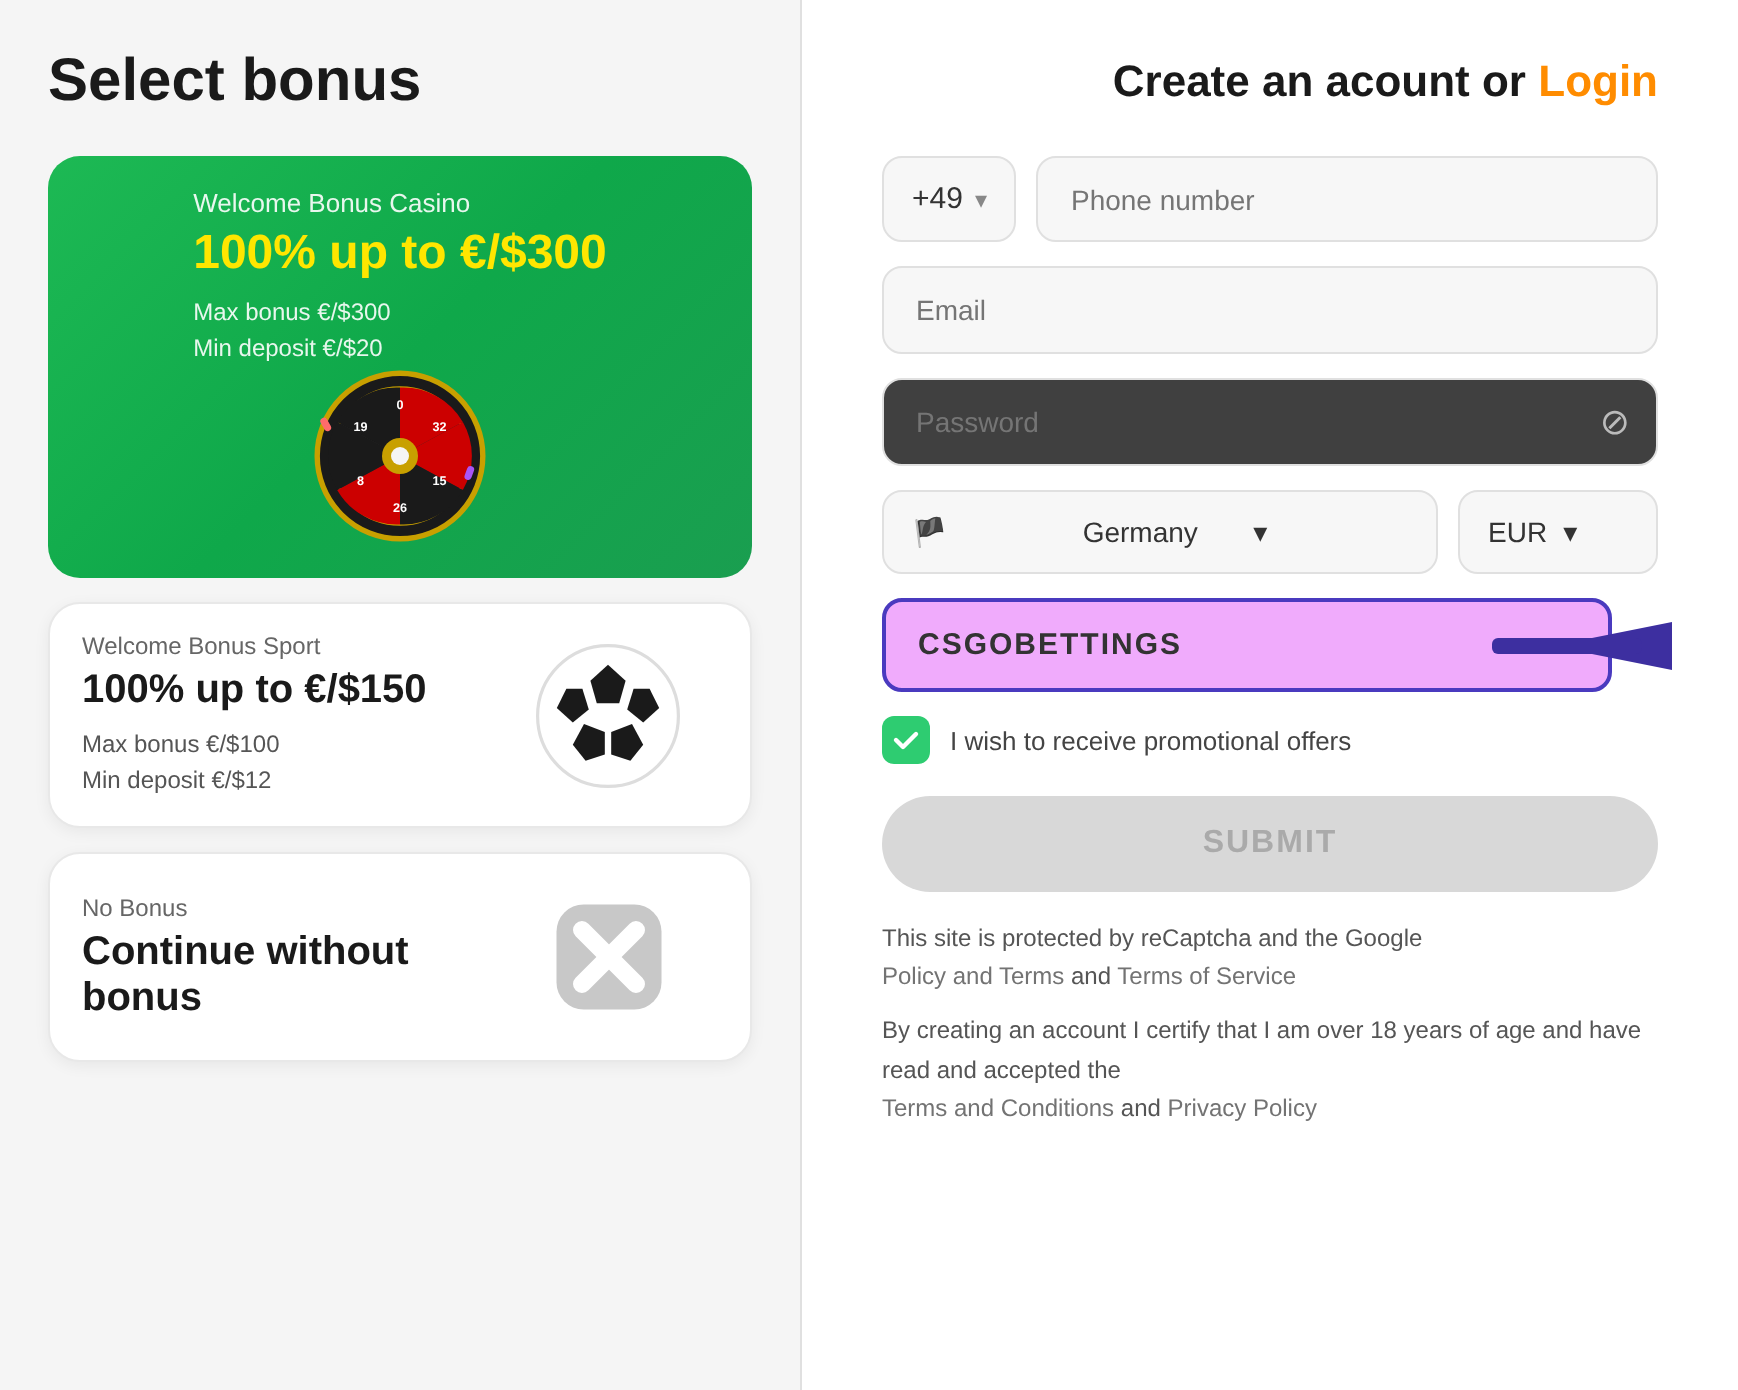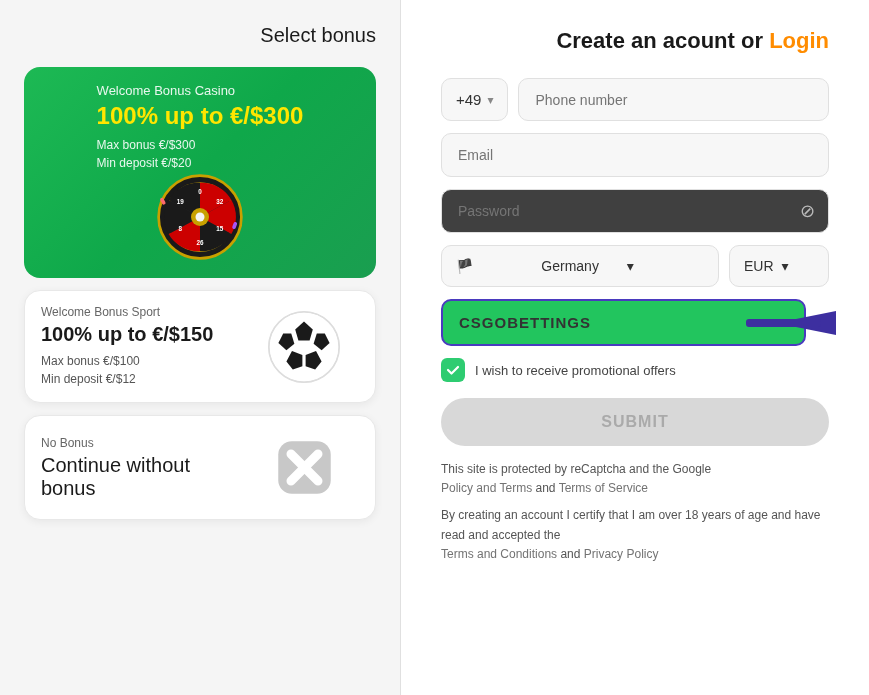--- a/index.html
+++ b/index.html
@@ -14,24 +14,24 @@
 
     
     .left-panel {
       width: 400px;
       background: #f5f5f5;
       padding: 24px 24px;
       flex-shrink: 0;
     }
 
     .left-panel h2 {
-      font-size: 20px;
-      font-weight: 400;
+      font-size: 30px;
+      font-weight: 700;
       color: #1a1a1a;
-      text-align: right;
+      text-align: left;
       margin-bottom: 20px;
     }
 
     
     .bonus-card {
       border-radius: 16px;
       margin-bottom: 12px;
       overflow: hidden;
       position: relative;
       display: flex;
@@ -102,21 +102,21 @@
 
     .bonus-card.sport .bonus-details {
       color: #555;
       font-size: 12px;
       line-height: 1.5;
     }
 
     .bonus-card.nobonus .bonus-amount {
       color: #1a1a1a;
       font-size: 20px;
-      font-weight: 400;
+      font-weight: 700;
     }
 
     .bonus-image {
       width: 110px;
       height: 100%;
       display: flex;
       align-items: center;
       justify-content: center;
       flex-shrink: 0;
     }
@@ -288,21 +288,21 @@
       position: relative;
     }
 
     .promo-input-wrap {
       flex: 1;
       position: relative;
     }
 
     .promo-input-wrap input {
       width: 100%;
-      background: #22c55e;
+      background: #f0abfc;
       border: 2.5px solid #4a3abf;
       border-radius: 10px;
       padding: 13px 16px;
       font-size: 15px;
       font-weight: 700;
       color: #333;
       outline: none;
       letter-spacing: 1px;
     }
 

